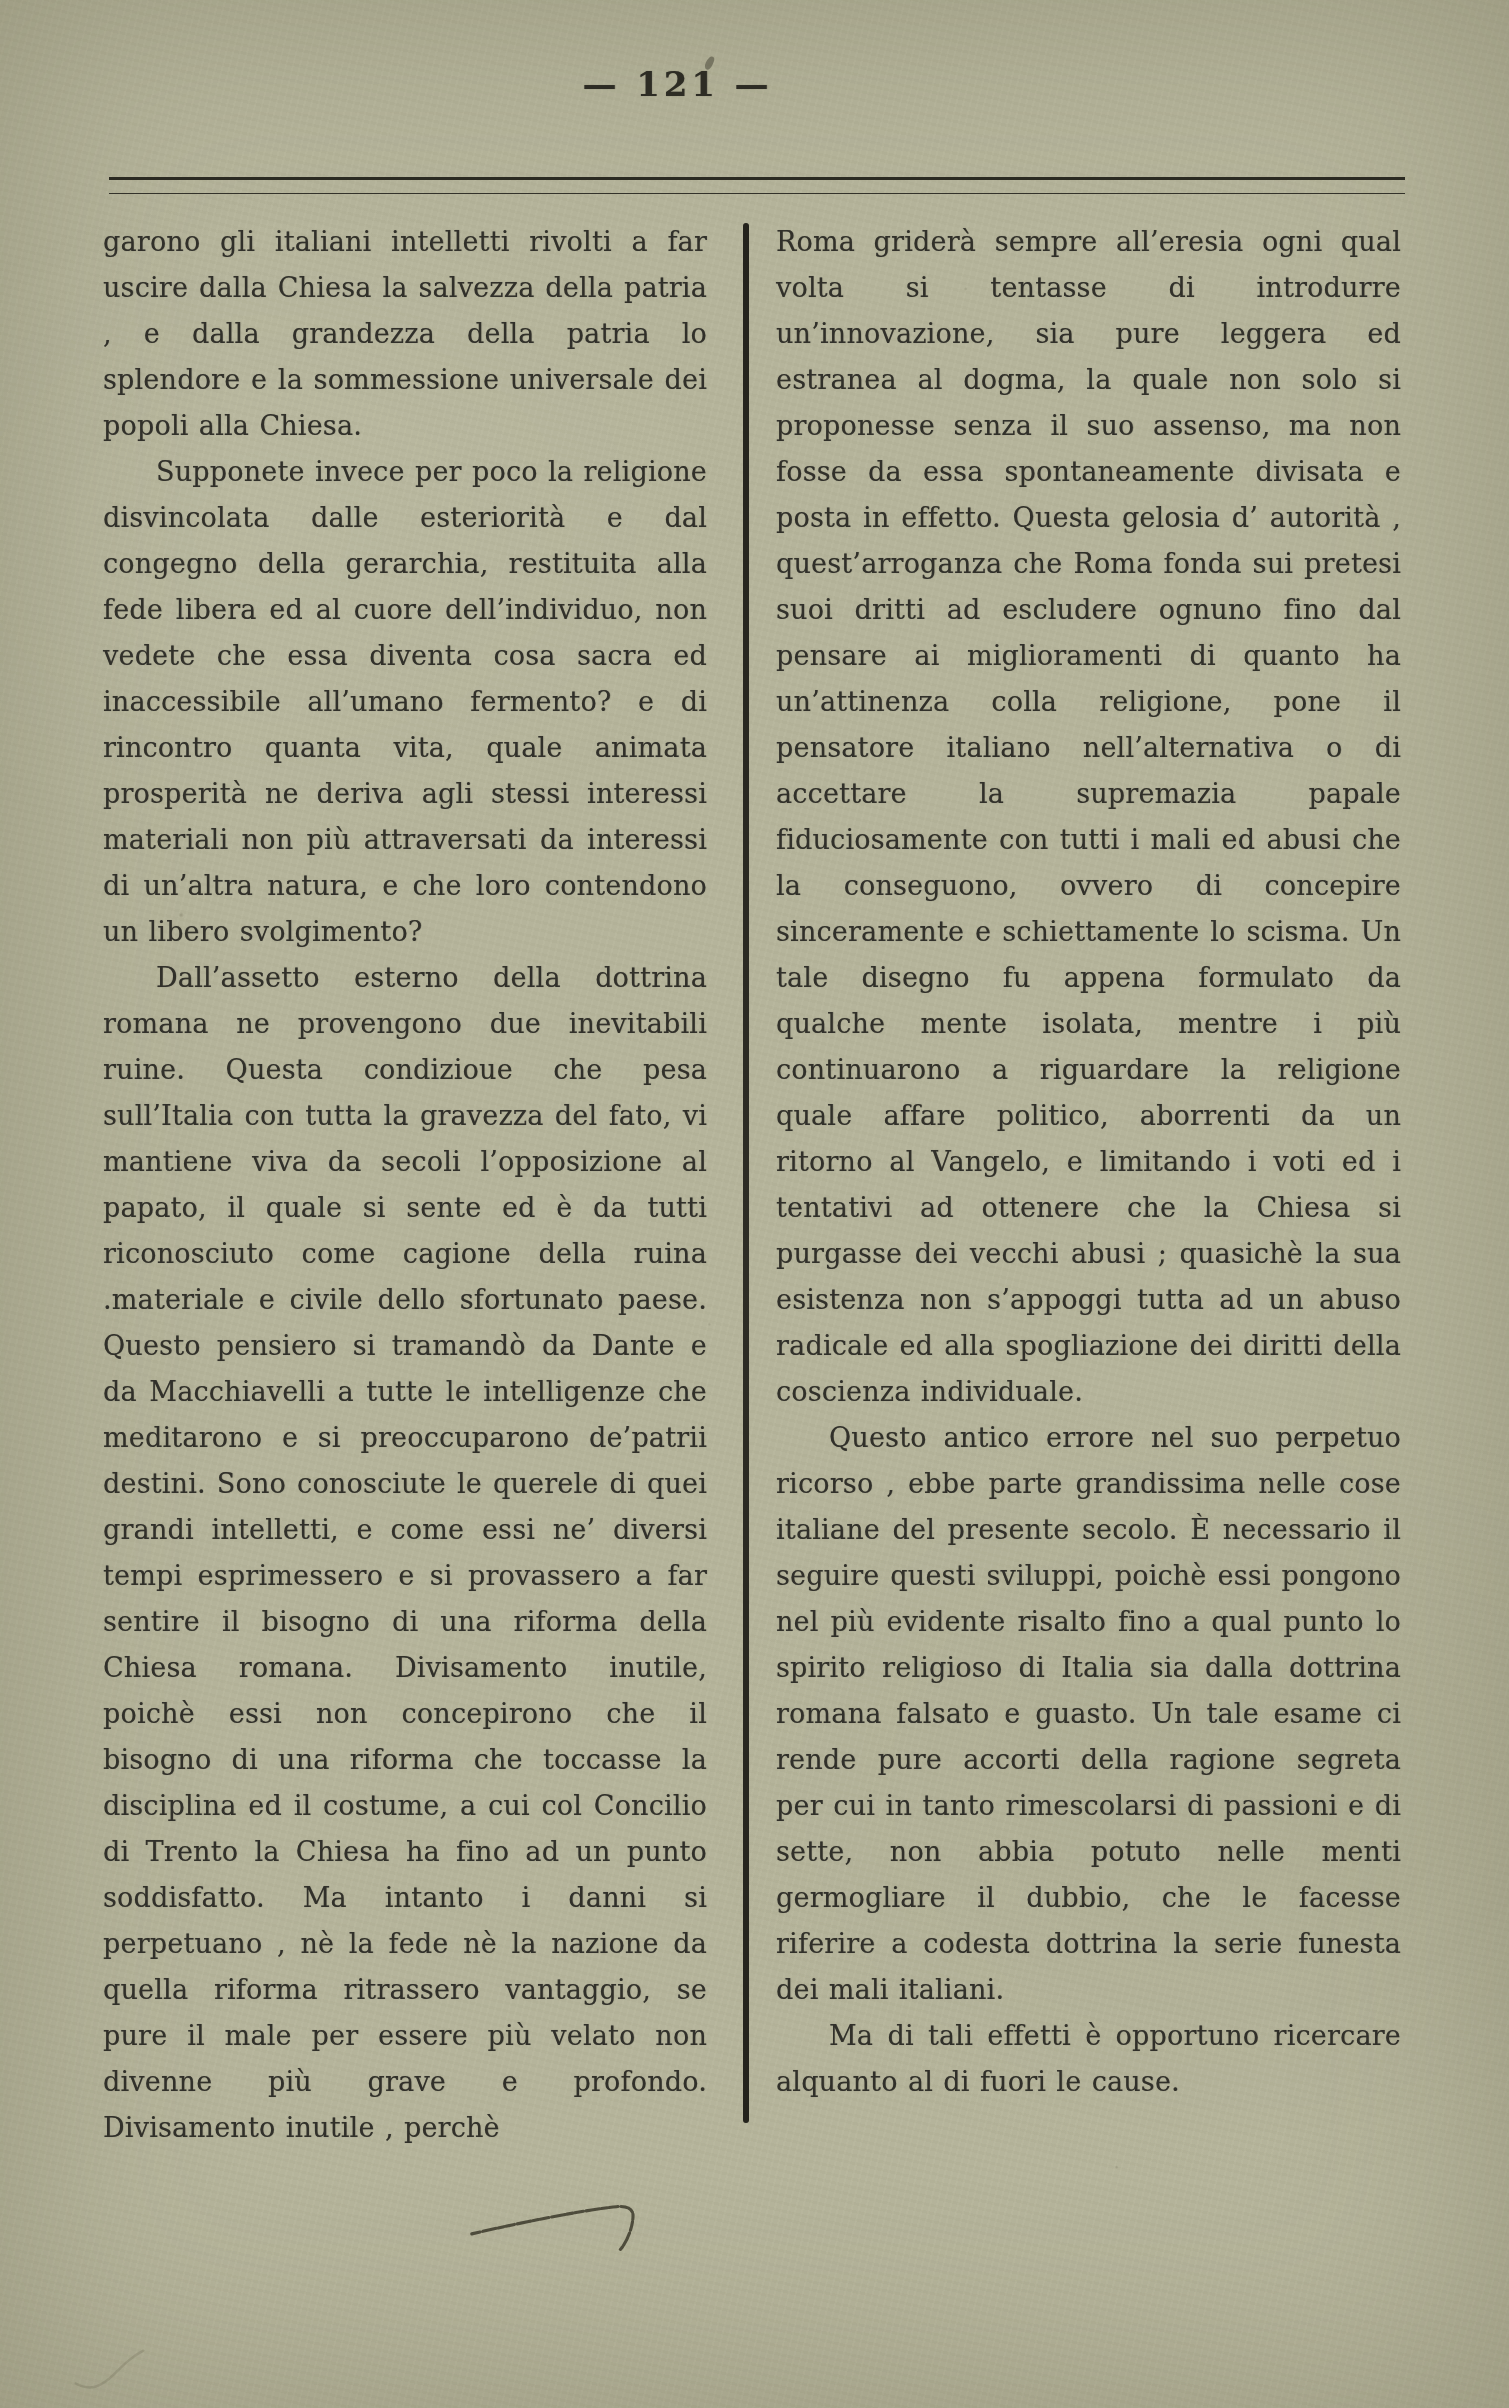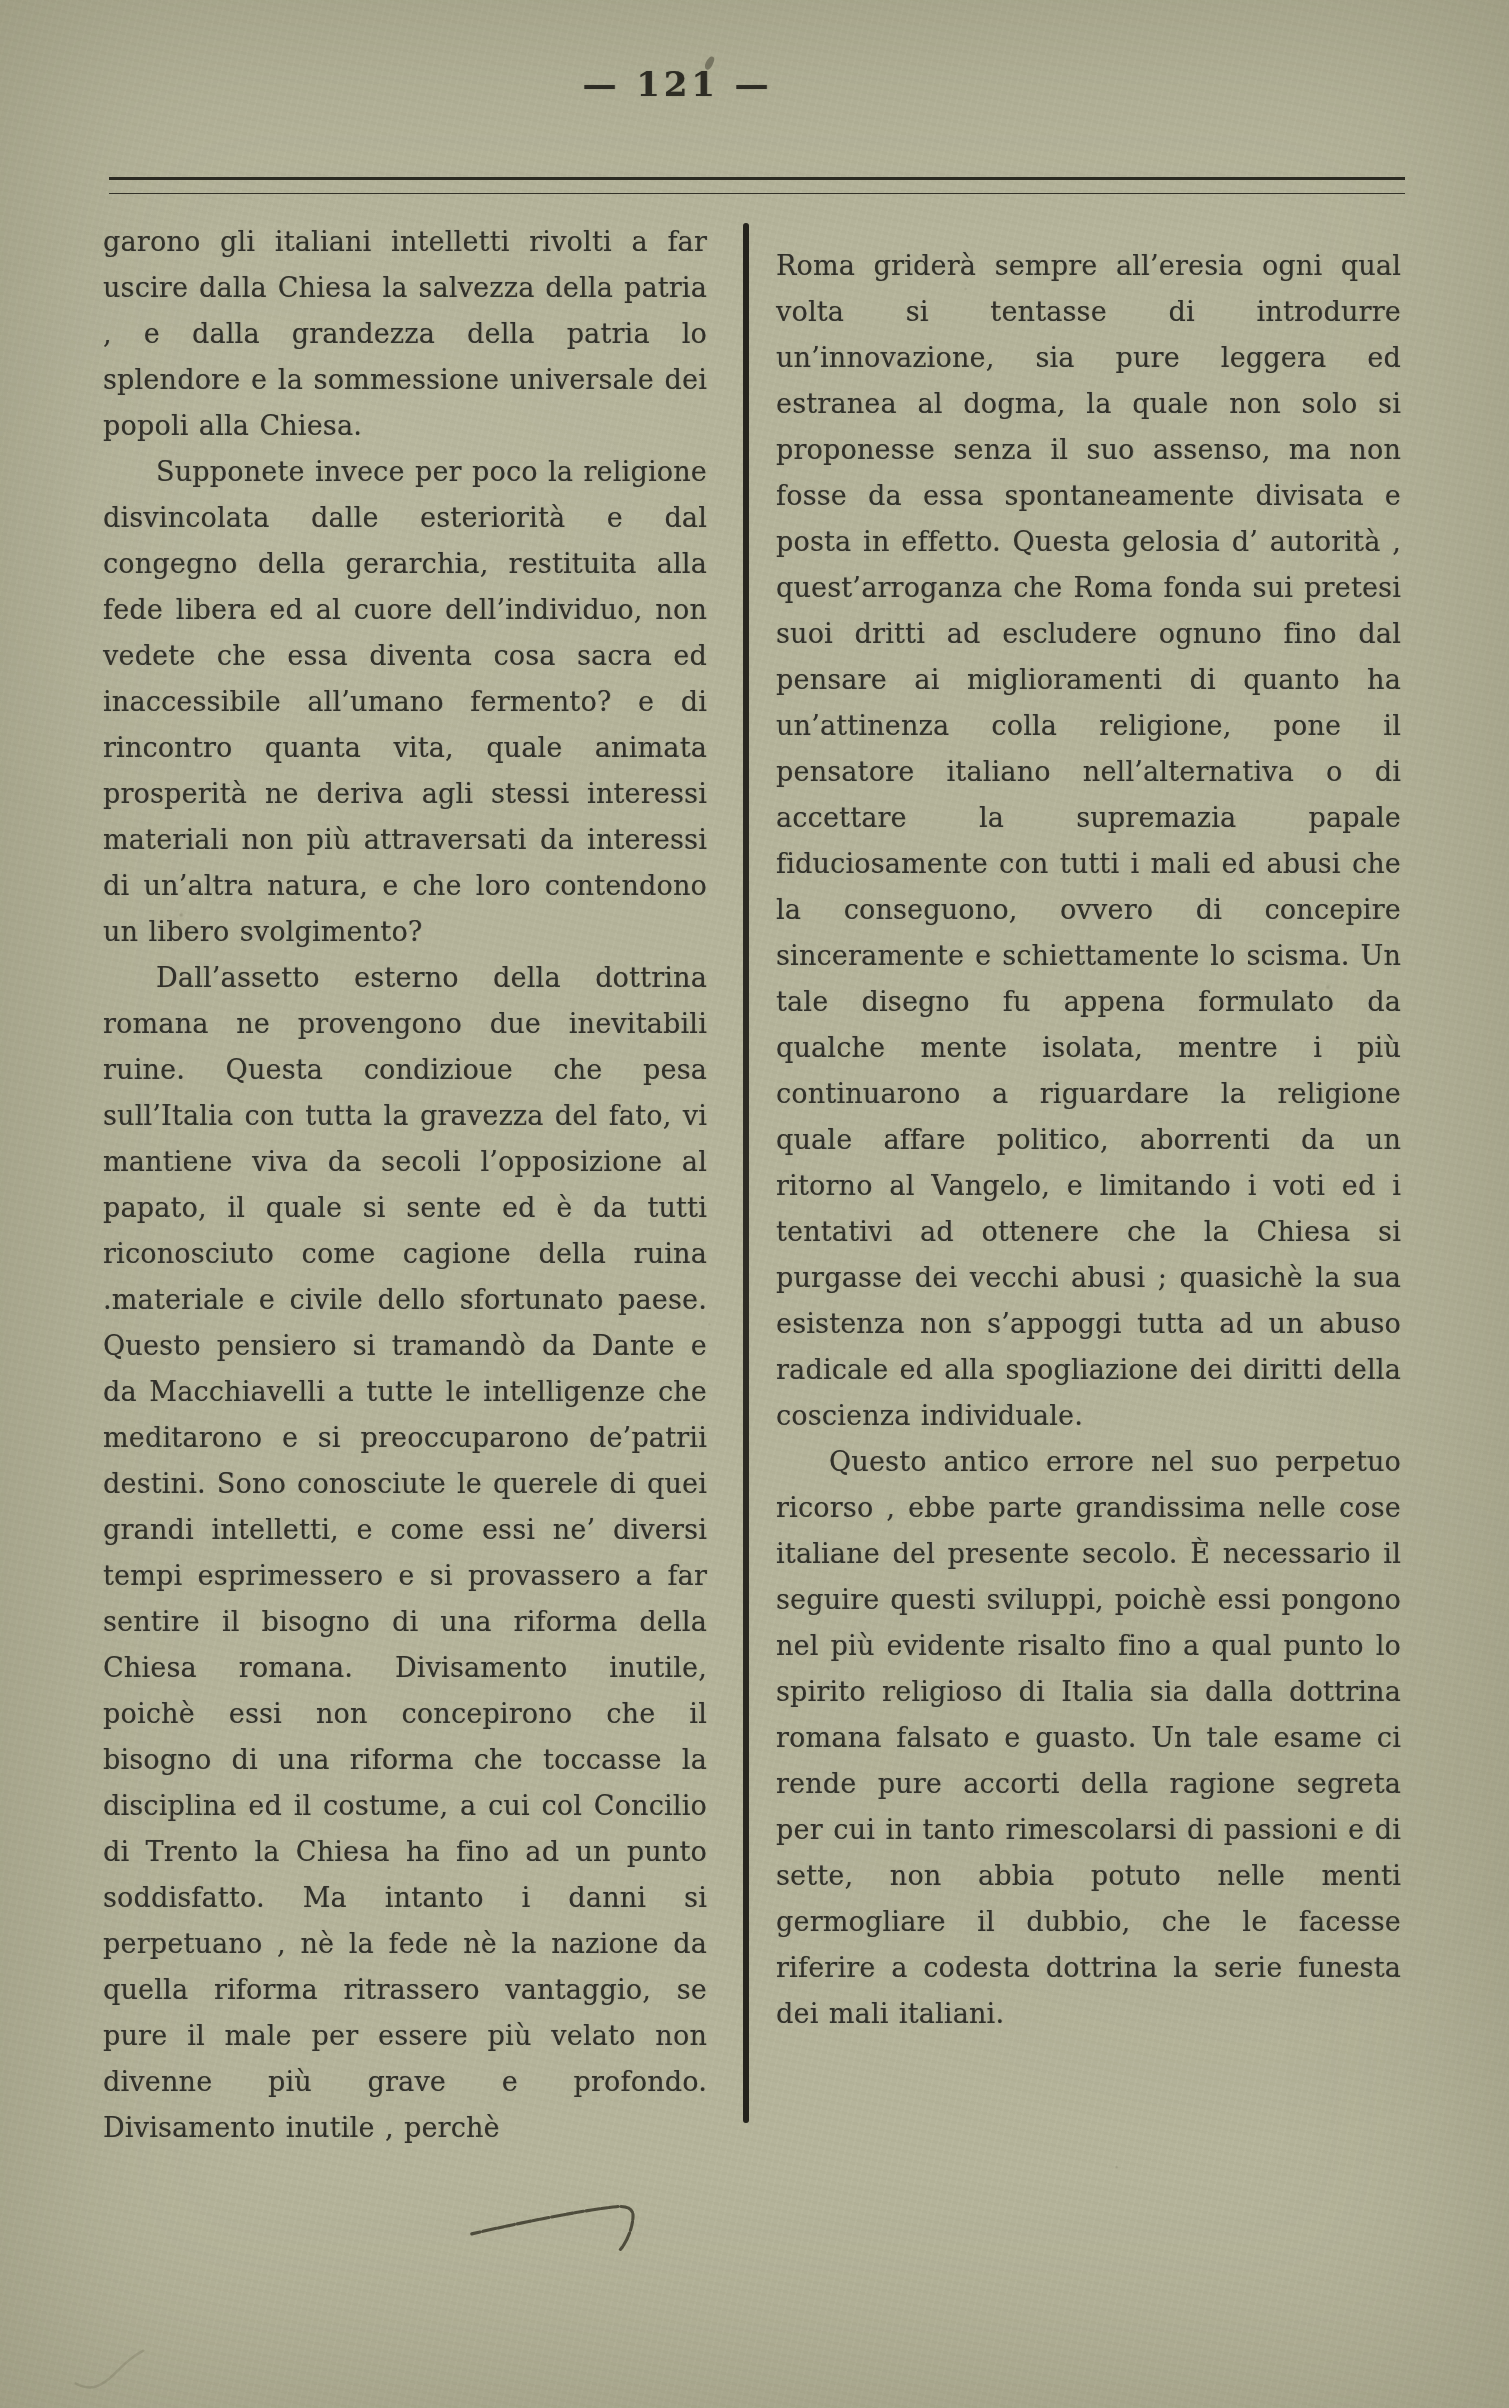--- a/index.html
+++ b/index.html
@@ -33,21 +33,21 @@
   .col{
     position:absolute;top:219px;
     font-size:27px;line-height:46px;
     text-align:justify;
     letter-spacing:0.2px;word-spacing:1.5px;
     text-shadow:0.3px 0.3px 0.7px rgba(49,48,42,.45);
   }
   .col p{margin:0;}
   .col p.ind{text-indent:53px;}
   .col-left{left:103px;width:604px;}
-  .col-right{left:776px;width:625px;margin-top:24px;}
+  .col-right{left:776px;width:625px;}
   .divider{
     position:absolute;left:743px;top:223px;width:5.8px;height:1900px;
     background:linear-gradient(to bottom,#24231c 0%,#2e2d25 55%,#24231c 100%);
     border-radius:2.9px;
   }
   .pen-mark{position:absolute;left:464px;top:2191px;}
   .corner-mark{position:absolute;left:68px;top:2337px;opacity:.4;}
   .top-fleck{position:absolute;left:706px;top:56px;width:6.8px;height:13.6px;
     background:#4a483a;border-radius:60% 40% 50% 50%;transform:rotate(24deg);opacity:.55;}
 </style>
@@ -64,20 +64,21 @@
   <p>garono gli italiani intelletti rivolti a far uscire dalla Chiesa la salvezza della patria , e dalla grandezza della patria lo splendore e la sommessione universale dei popoli alla Chiesa.</p>
   <p class="ind">Supponete invece per poco la religione disvincolata dalle esteriorità e dal congegno della gerarchia, restituita alla fede libera ed al cuore dell’individuo, non vedete che essa diventa cosa sacra ed inaccessibile all’umano fermento? e di rincontro quanta vita, quale animata prosperità ne deriva agli stessi interessi materiali non più attraversati da interessi di un’altra natura, e che loro contendono un libero svolgimento?</p>
   <p class="ind">Dall’assetto esterno della dottrina romana ne provengono due inevitabili ruine. Questa condizioue che pesa sull’Italia con tutta la gravezza del fato, vi mantiene viva da secoli l’opposizione al papato, il quale si sente ed è da tutti riconosciuto come cagione della ruina .materiale e civile dello sfortunato paese. Questo pensiero si tramandò da Dante e da Macchiavelli a tutte le intelligenze che meditarono e si preoccuparono de’patrii destini. Sono conosciute le querele di quei grandi intelletti, e come essi ne’ diversi tempi esprimessero e si provassero a far sentire il bisogno di una riforma della Chiesa romana. Divisamento inutile, poichè essi non concepirono che il bisogno di una riforma che toccasse la disciplina ed il costume, a cui col Concilio di Trento la Chiesa ha fino ad un punto soddisfatto. Ma intanto i danni si perpetuano , nè la fede nè la nazione da quella riforma ritrassero vantaggio, se pure il male per essere più velato non divenne più grave e profondo. Divisamento inutile , perchè</p>
 </div>
 
 <div class="divider"></div>
 
 <div class="col col-right">
   <p>Roma griderà sempre all’eresia ogni qual volta si tentasse di introdurre un’innovazione, sia pure leggera ed estranea al dogma, la quale non solo si proponesse senza il suo assenso, ma non fosse da essa spontaneamente divisata e posta in effetto. Questa gelosia d’ autorità , quest’arroganza che Roma fonda sui pretesi suoi dritti ad escludere ognuno fino dal pensare ai miglioramenti di quanto ha un’attinenza colla religione, pone il pensatore italiano nell’alternativa o di accettare la supremazia papale fiduciosamente con tutti i mali ed abusi che la conseguono, ovvero di concepire sinceramente e schiettamente lo scisma. Un tale disegno fu appena formulato da qualche mente isolata, mentre i più continuarono a riguardare la religione quale affare politico, aborrenti da un ritorno al Vangelo, e limitando i voti ed i tentativi ad ottenere che la Chiesa si purgasse dei vecchi abusi ; quasichè la sua esistenza non s’appoggi tutta ad un abuso radicale ed alla spogliazione dei diritti della coscienza individuale.</p>
   <p class="ind">Questo antico errore nel suo perpetuo ricorso , ebbe parte grandissima nelle cose italiane del presente secolo. È necessario il seguire questi sviluppi, poichè essi pongono nel più evidente risalto fino a qual punto lo spirito religioso di Italia sia dalla dottrina romana falsato e guasto. Un tale esame ci rende pure accorti della ragione segreta per cui in tanto rimescolarsi di passioni e di sette, non abbia potuto nelle menti germogliare il dubbio, che le facesse riferire a codesta dottrina la serie funesta dei mali italiani.</p>
+  <p class="ind">Ma di tali effetti è opportuno ricercare alquanto al di fuori le cause.</p>
 </div>
 
 <svg class="pen-mark" width="204" height="78" viewBox="0 0 210 80">
   <path d="M 8 44 C 55 33, 125 19, 157 16 C 167 15, 174 18, 174 25 C 174 35, 169 51, 161 60" fill="none" stroke="#3c392c" stroke-width="3.2" stroke-linecap="round" stroke-dasharray="9 3 14 2 6 2" opacity="0.85"></path>
 </svg>
 
 <svg class="corner-mark" width="87" height="68" viewBox="0 0 90 70">
   <path d="M 8 48 C 22 56, 34 52, 48 38 C 58 28, 66 20, 78 14" fill="none" stroke="#55523e" stroke-width="2.5" stroke-linecap="round" opacity="0.5"></path>
 </svg>
 

